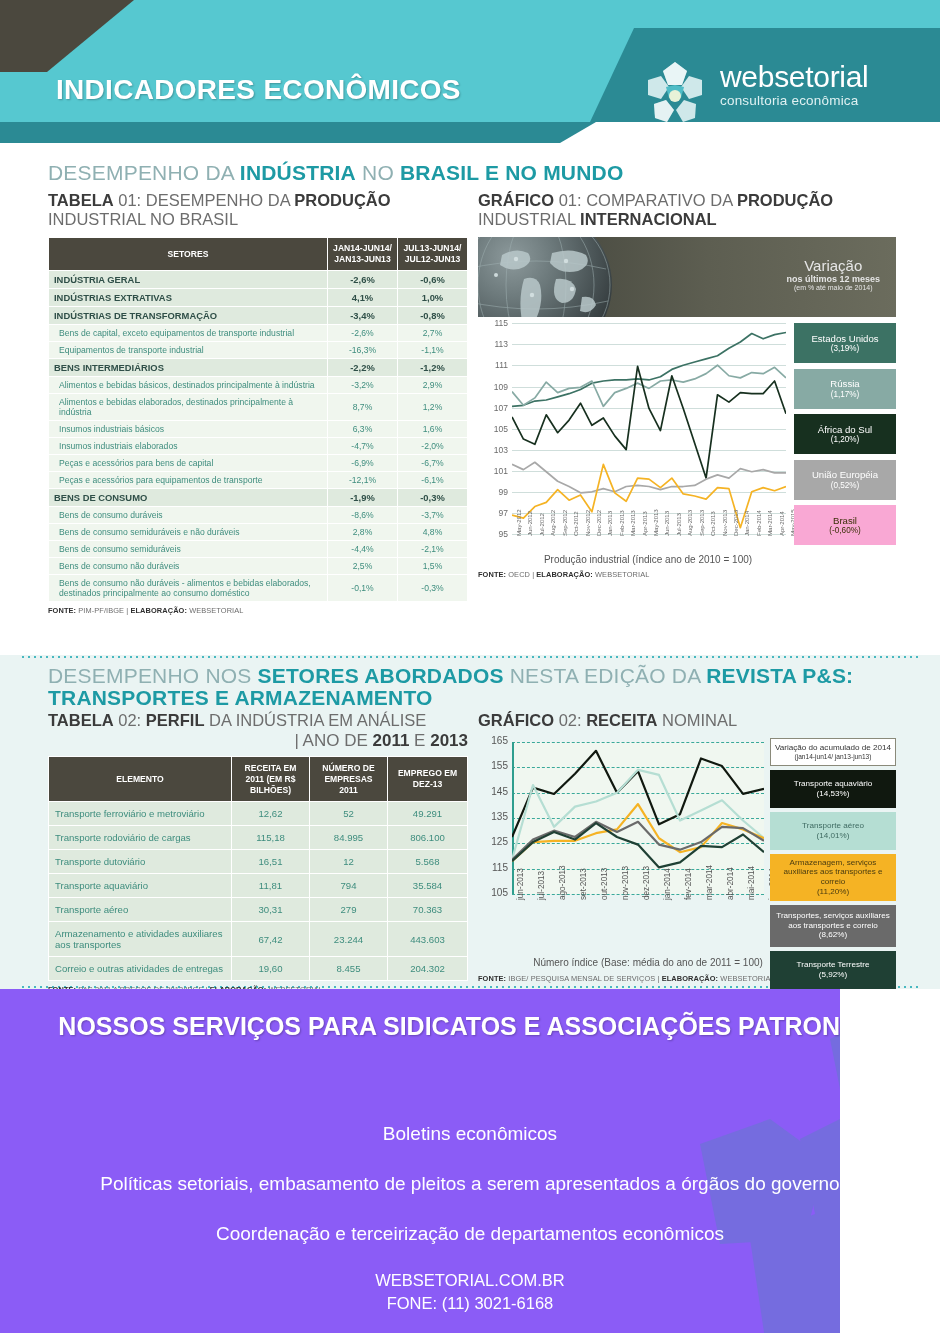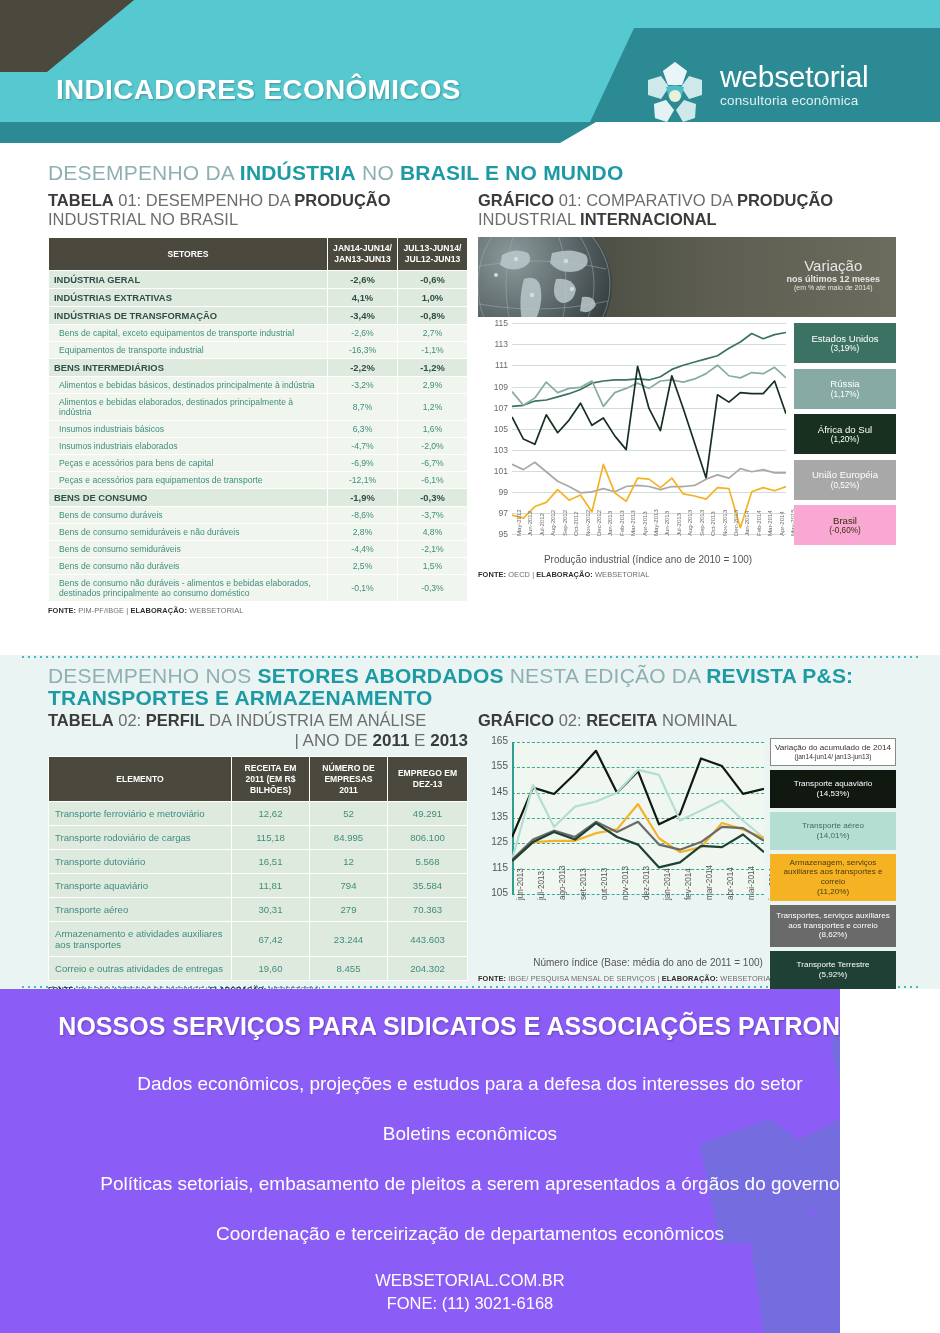--- a/index.html
+++ b/index.html
@@ -633,21 +633,20 @@
       <polygon points="300,160 360,130 420,170 400,250 320,260"></polygon>
       <polygon points="200,150 260,120 320,160 300,240 220,250"></polygon>
       <polygon points="100,155 170,130 225,170 205,250 120,255"></polygon>
       <polygon points="250,250 320,225 375,265 355,345 270,350"></polygon>
       <polygon points="150,250 215,225 270,265 250,345 165,350"></polygon>
       <polygon points="330,60 395,35 450,75 430,155 345,160"></polygon>
       <polygon points="230,50 290,20 350,60 330,140 250,150"></polygon>
     </g>
   </svg>
   <div class="foot-title">NOSSOS SERVIÇOS PARA SIDICATOS E ASSOCIAÇÕES PATRONAIS</div>
-  <div class="foot-line" style="top:84px;">Dados econômicos, projeções e estudos para a defesa dos interesses do setor</div>
   <div class="foot-line" style="top:134px;">Boletins econômicos</div>
   <div class="foot-line" style="top:184px;">Políticas setoriais, embasamento de pleitos a serem apresentados a órgãos do governo</div>
   <div class="foot-line" style="top:234px;">Coordenação e terceirização de departamentos econômicos</div>
   <div class="foot-contact" style="top:280px;">
     <div>WEBSETORIAL.COM.BR</div>
     <div>FONE: (11) 3021-6168</div>
   </div>
 </div>
 
 </body></html>

